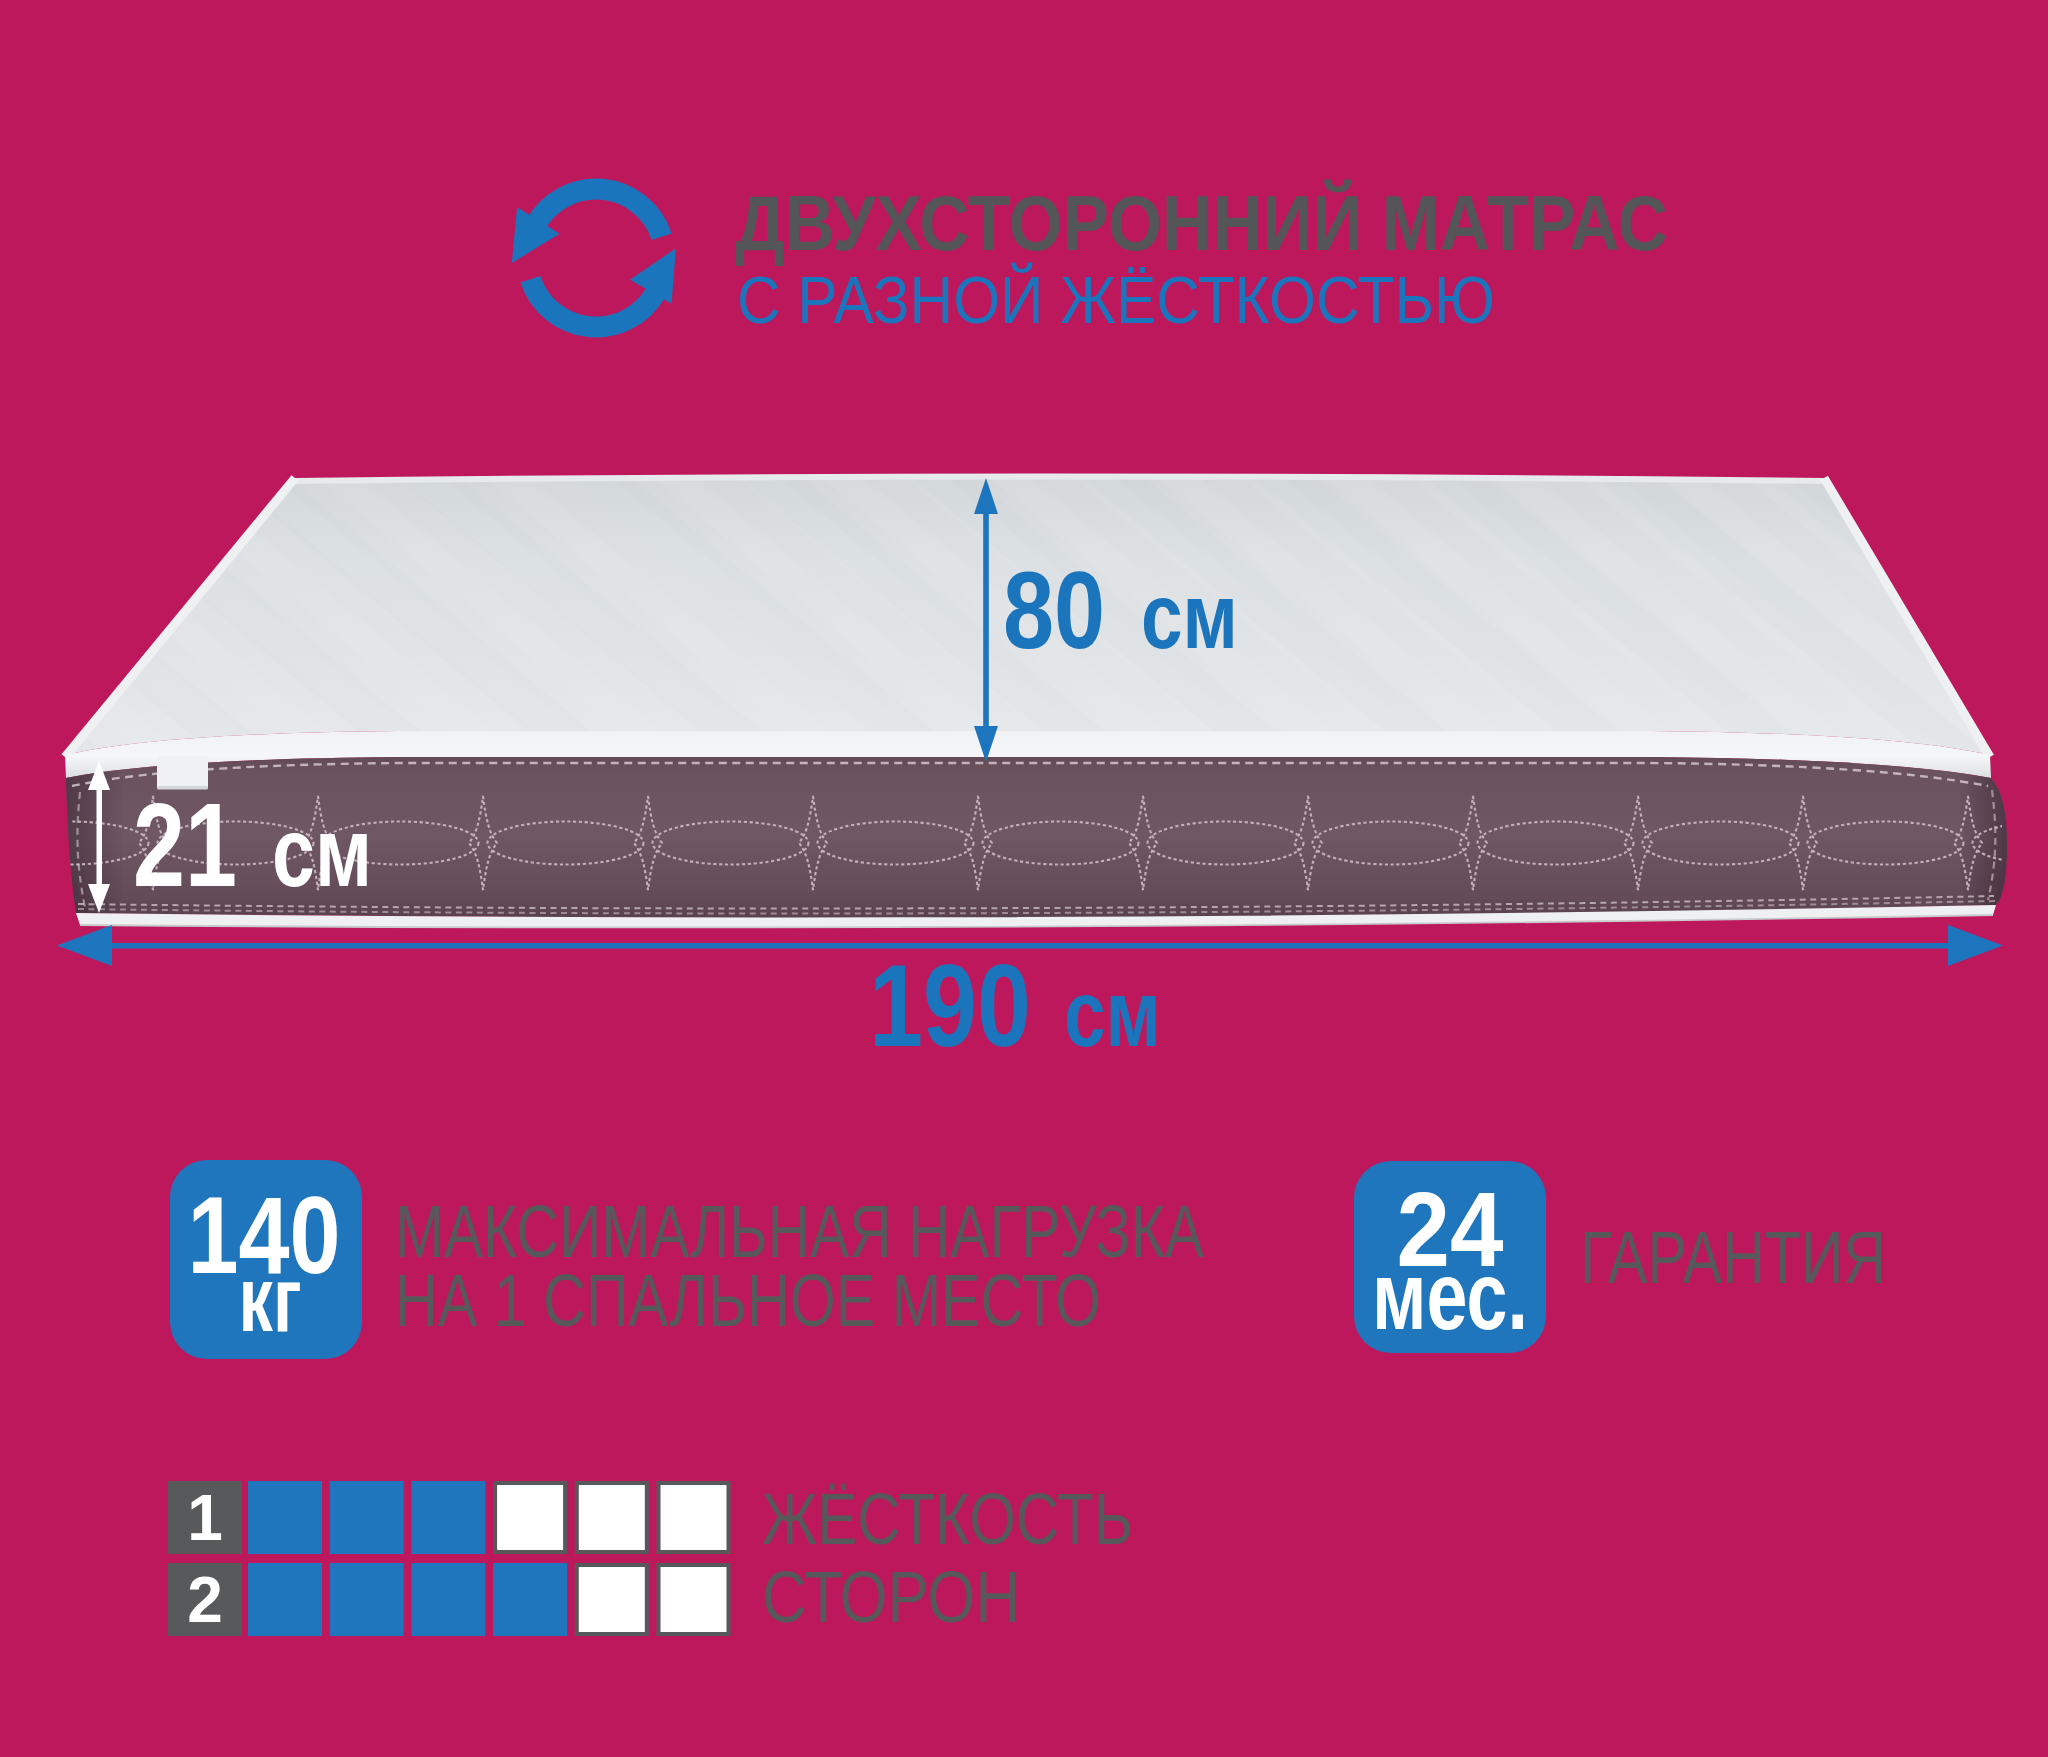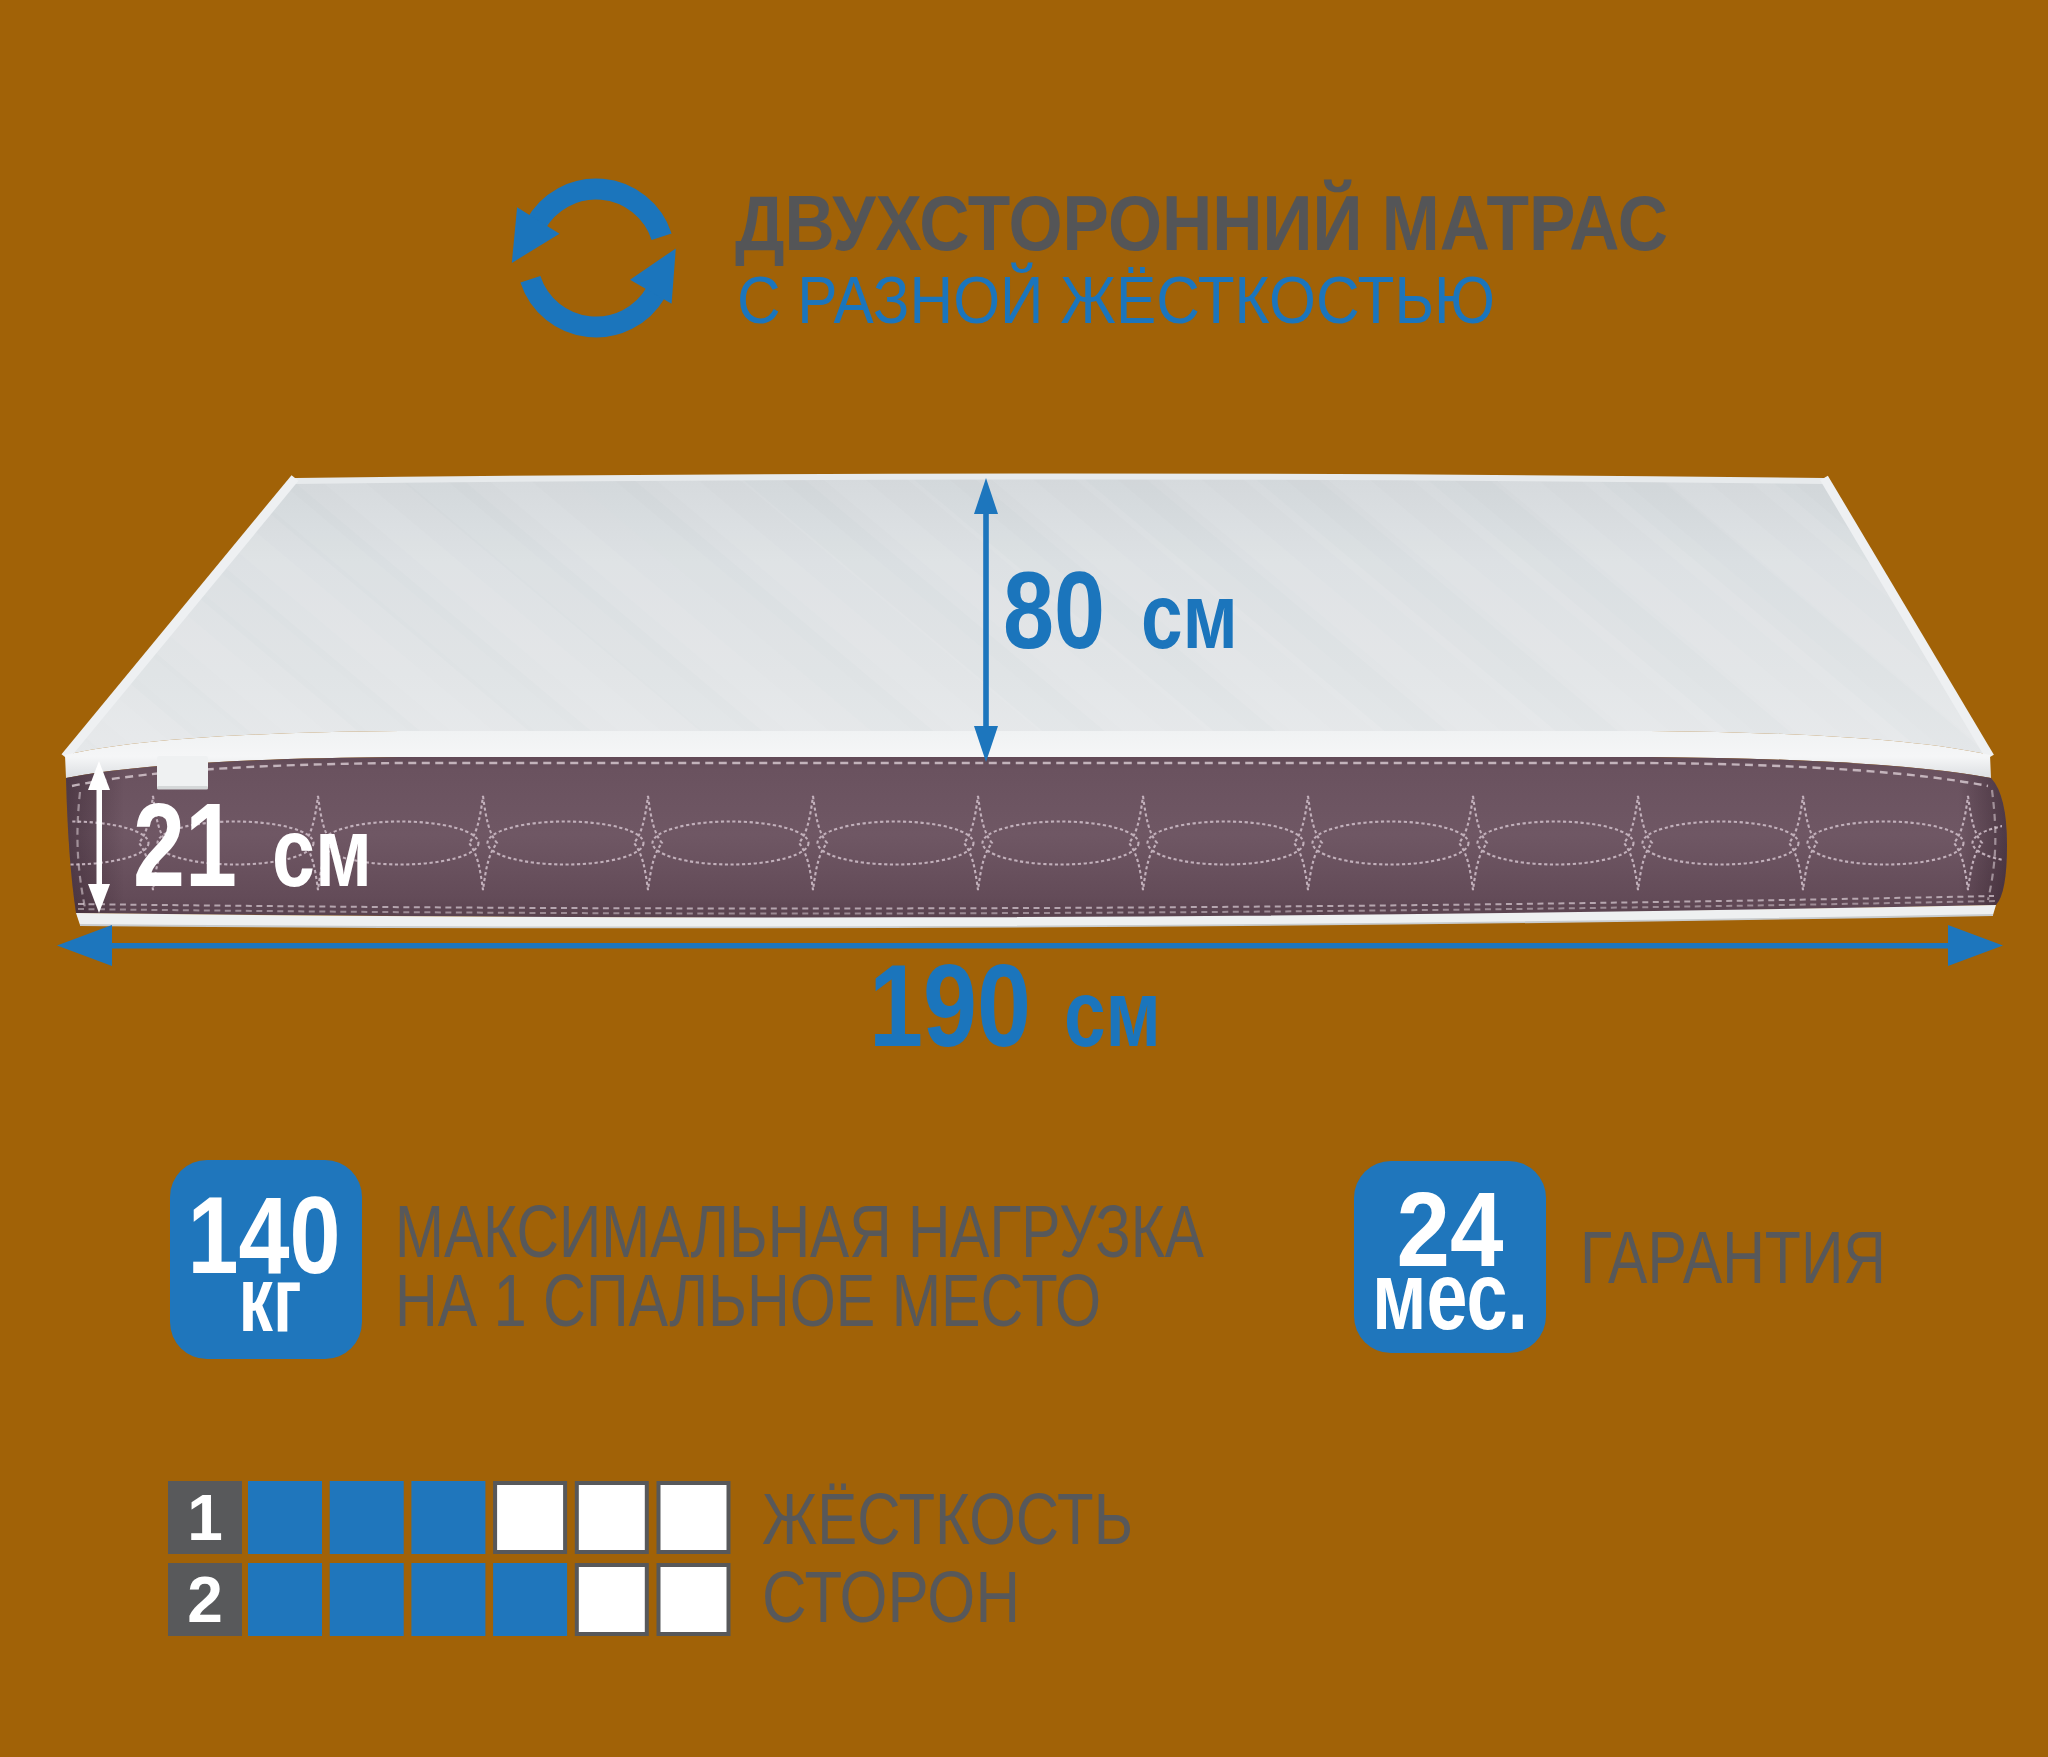--- a/index.html
+++ b/index.html
@@ -1,14 +1,14 @@
 <!DOCTYPE html>
 <html><head><meta charset="utf-8"><style>
 html,body{margin:0;padding:0;background:#fff}
-.page{position:relative;width:2048px;height:1757px;background:#a16207;overflow:hidden;font-family:"Liberation Sans",sans-serif}
+.page{position:relative;width:2048px;height:1757px;background:#be185d;overflow:hidden;font-family:"Liberation Sans",sans-serif}
 svg text{font-family:"Liberation Sans",sans-serif}
 </style></head>
 <body>
 <div class="page">
 <svg width="2048" height="1757" viewBox="0 0 2048 1757">
 <defs>
 <linearGradient id="topGrad" x1="0" y1="478" x2="0" y2="757" gradientUnits="userSpaceOnUse">
 <stop offset="0" stop-color="#d4d8db"></stop>
           <stop offset="0.3" stop-color="#dde1e4"></stop>
 <stop offset="0.7" stop-color="#e2e5e7"></stop>

